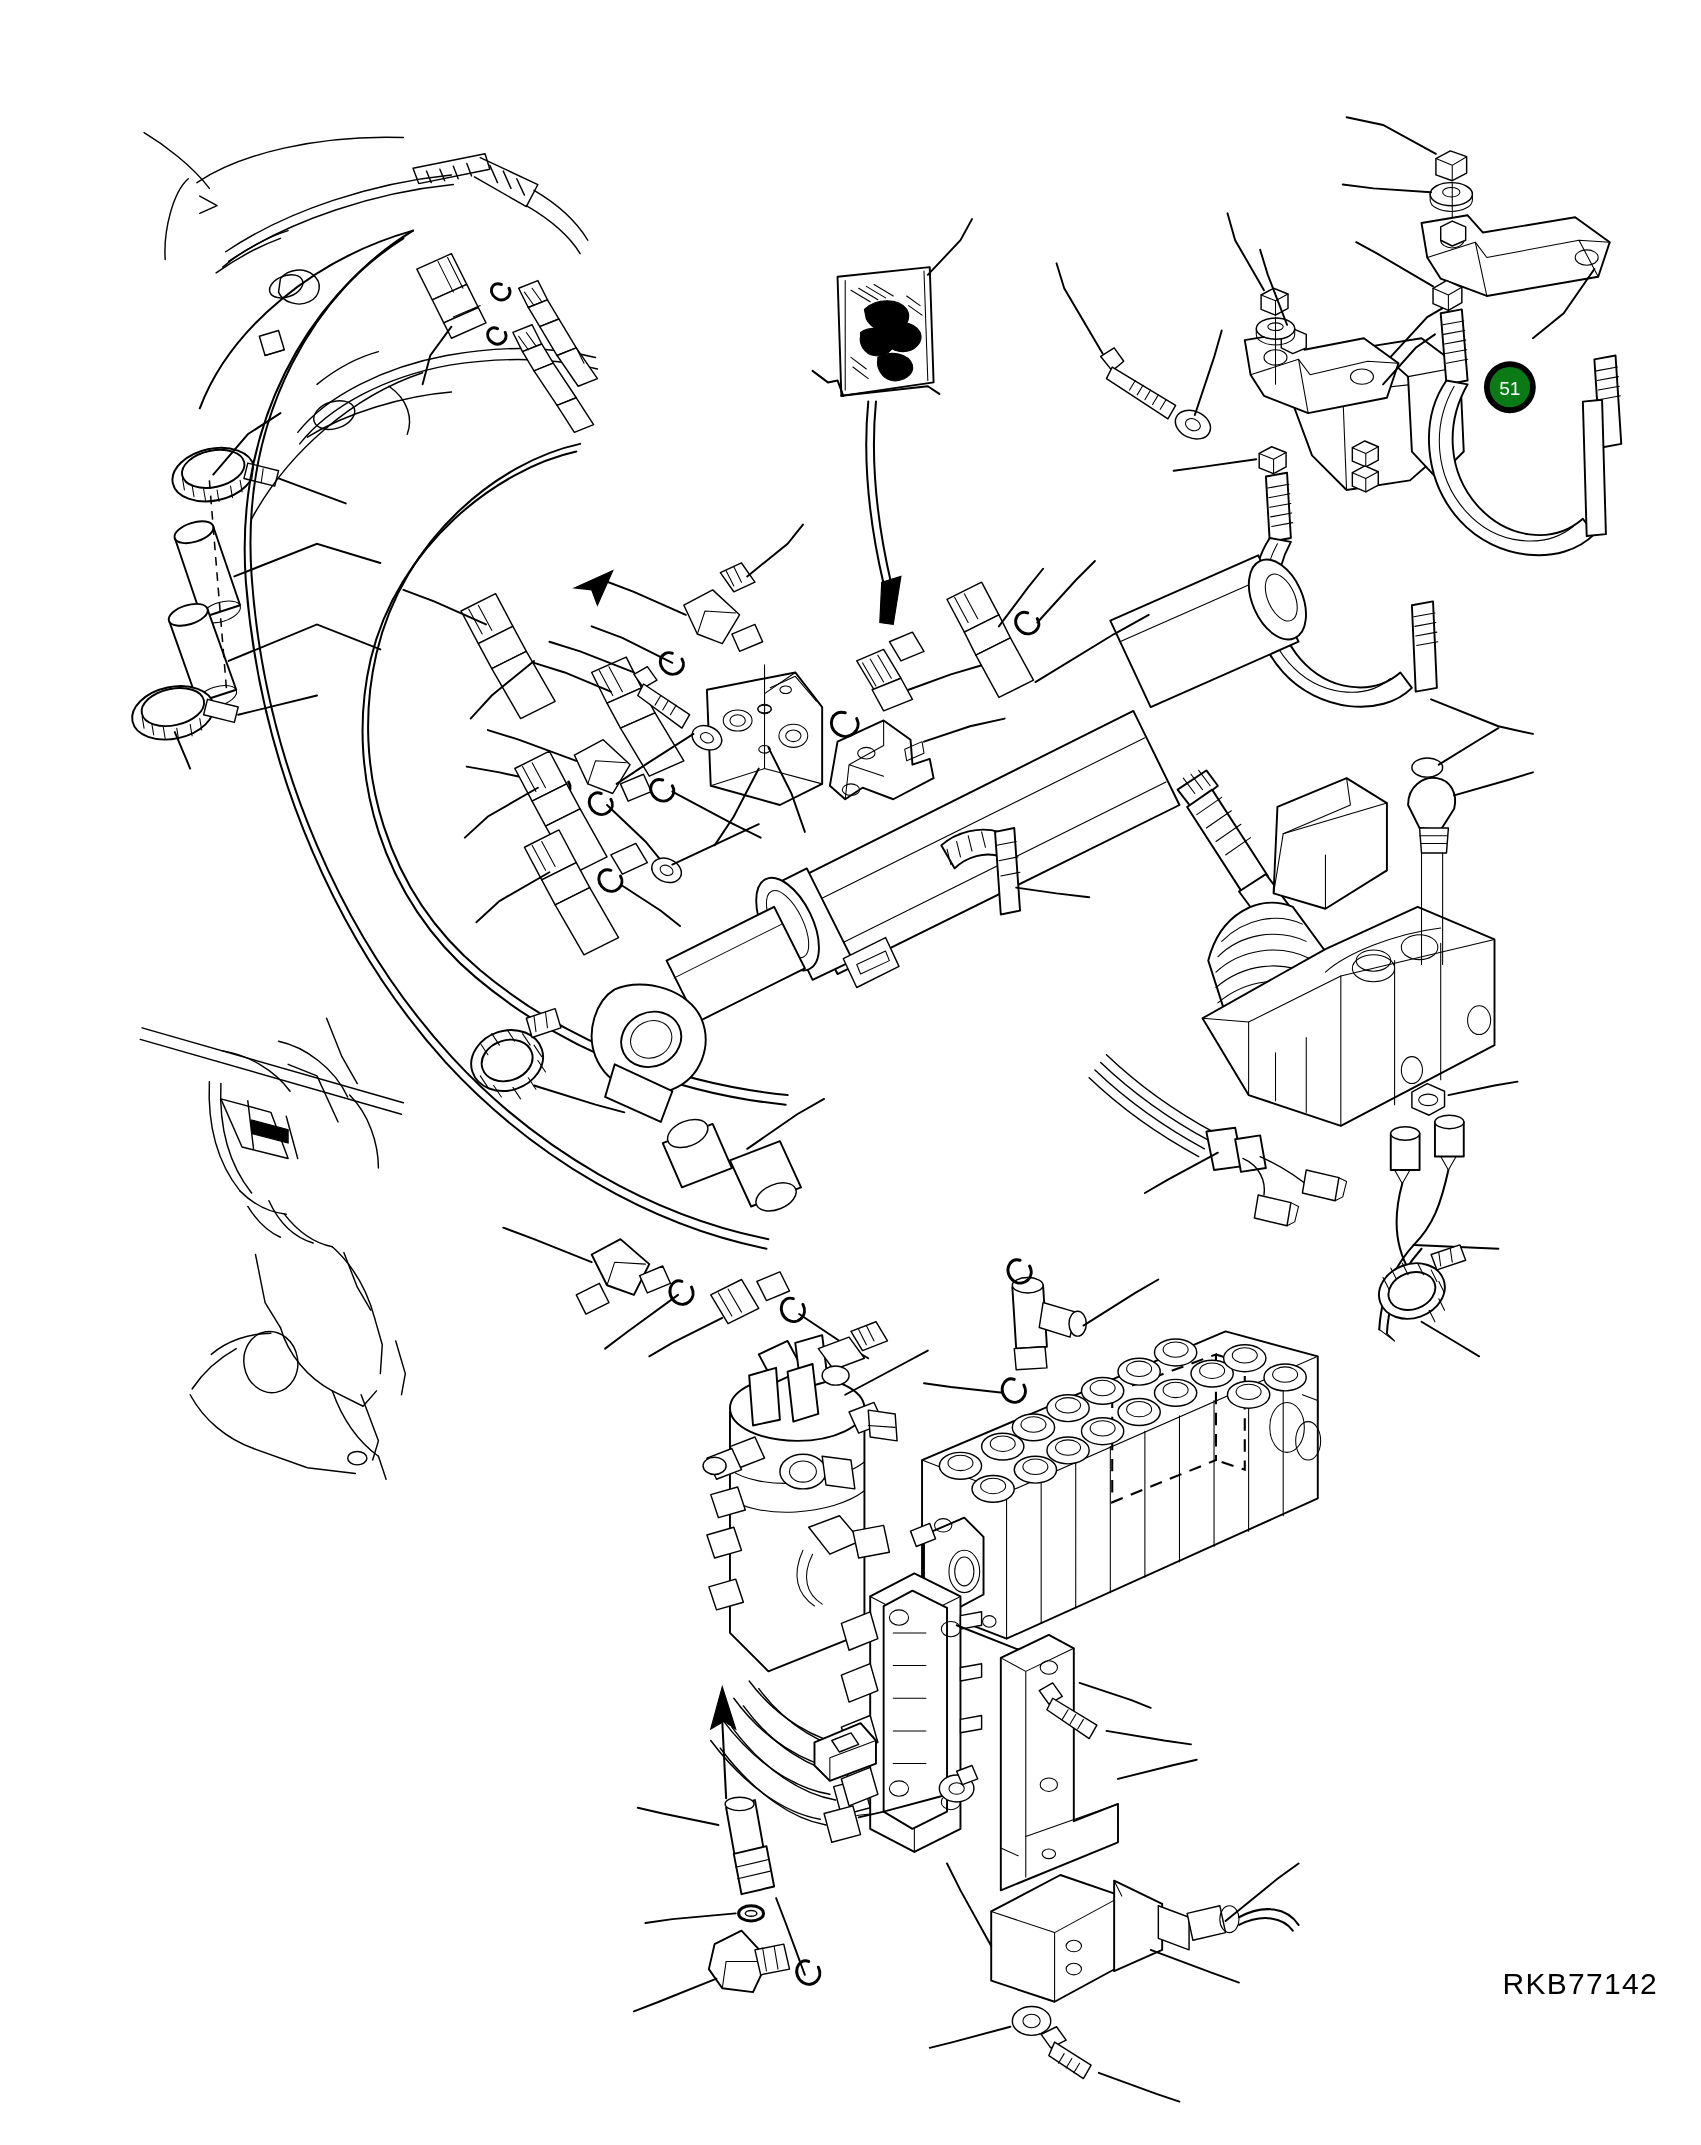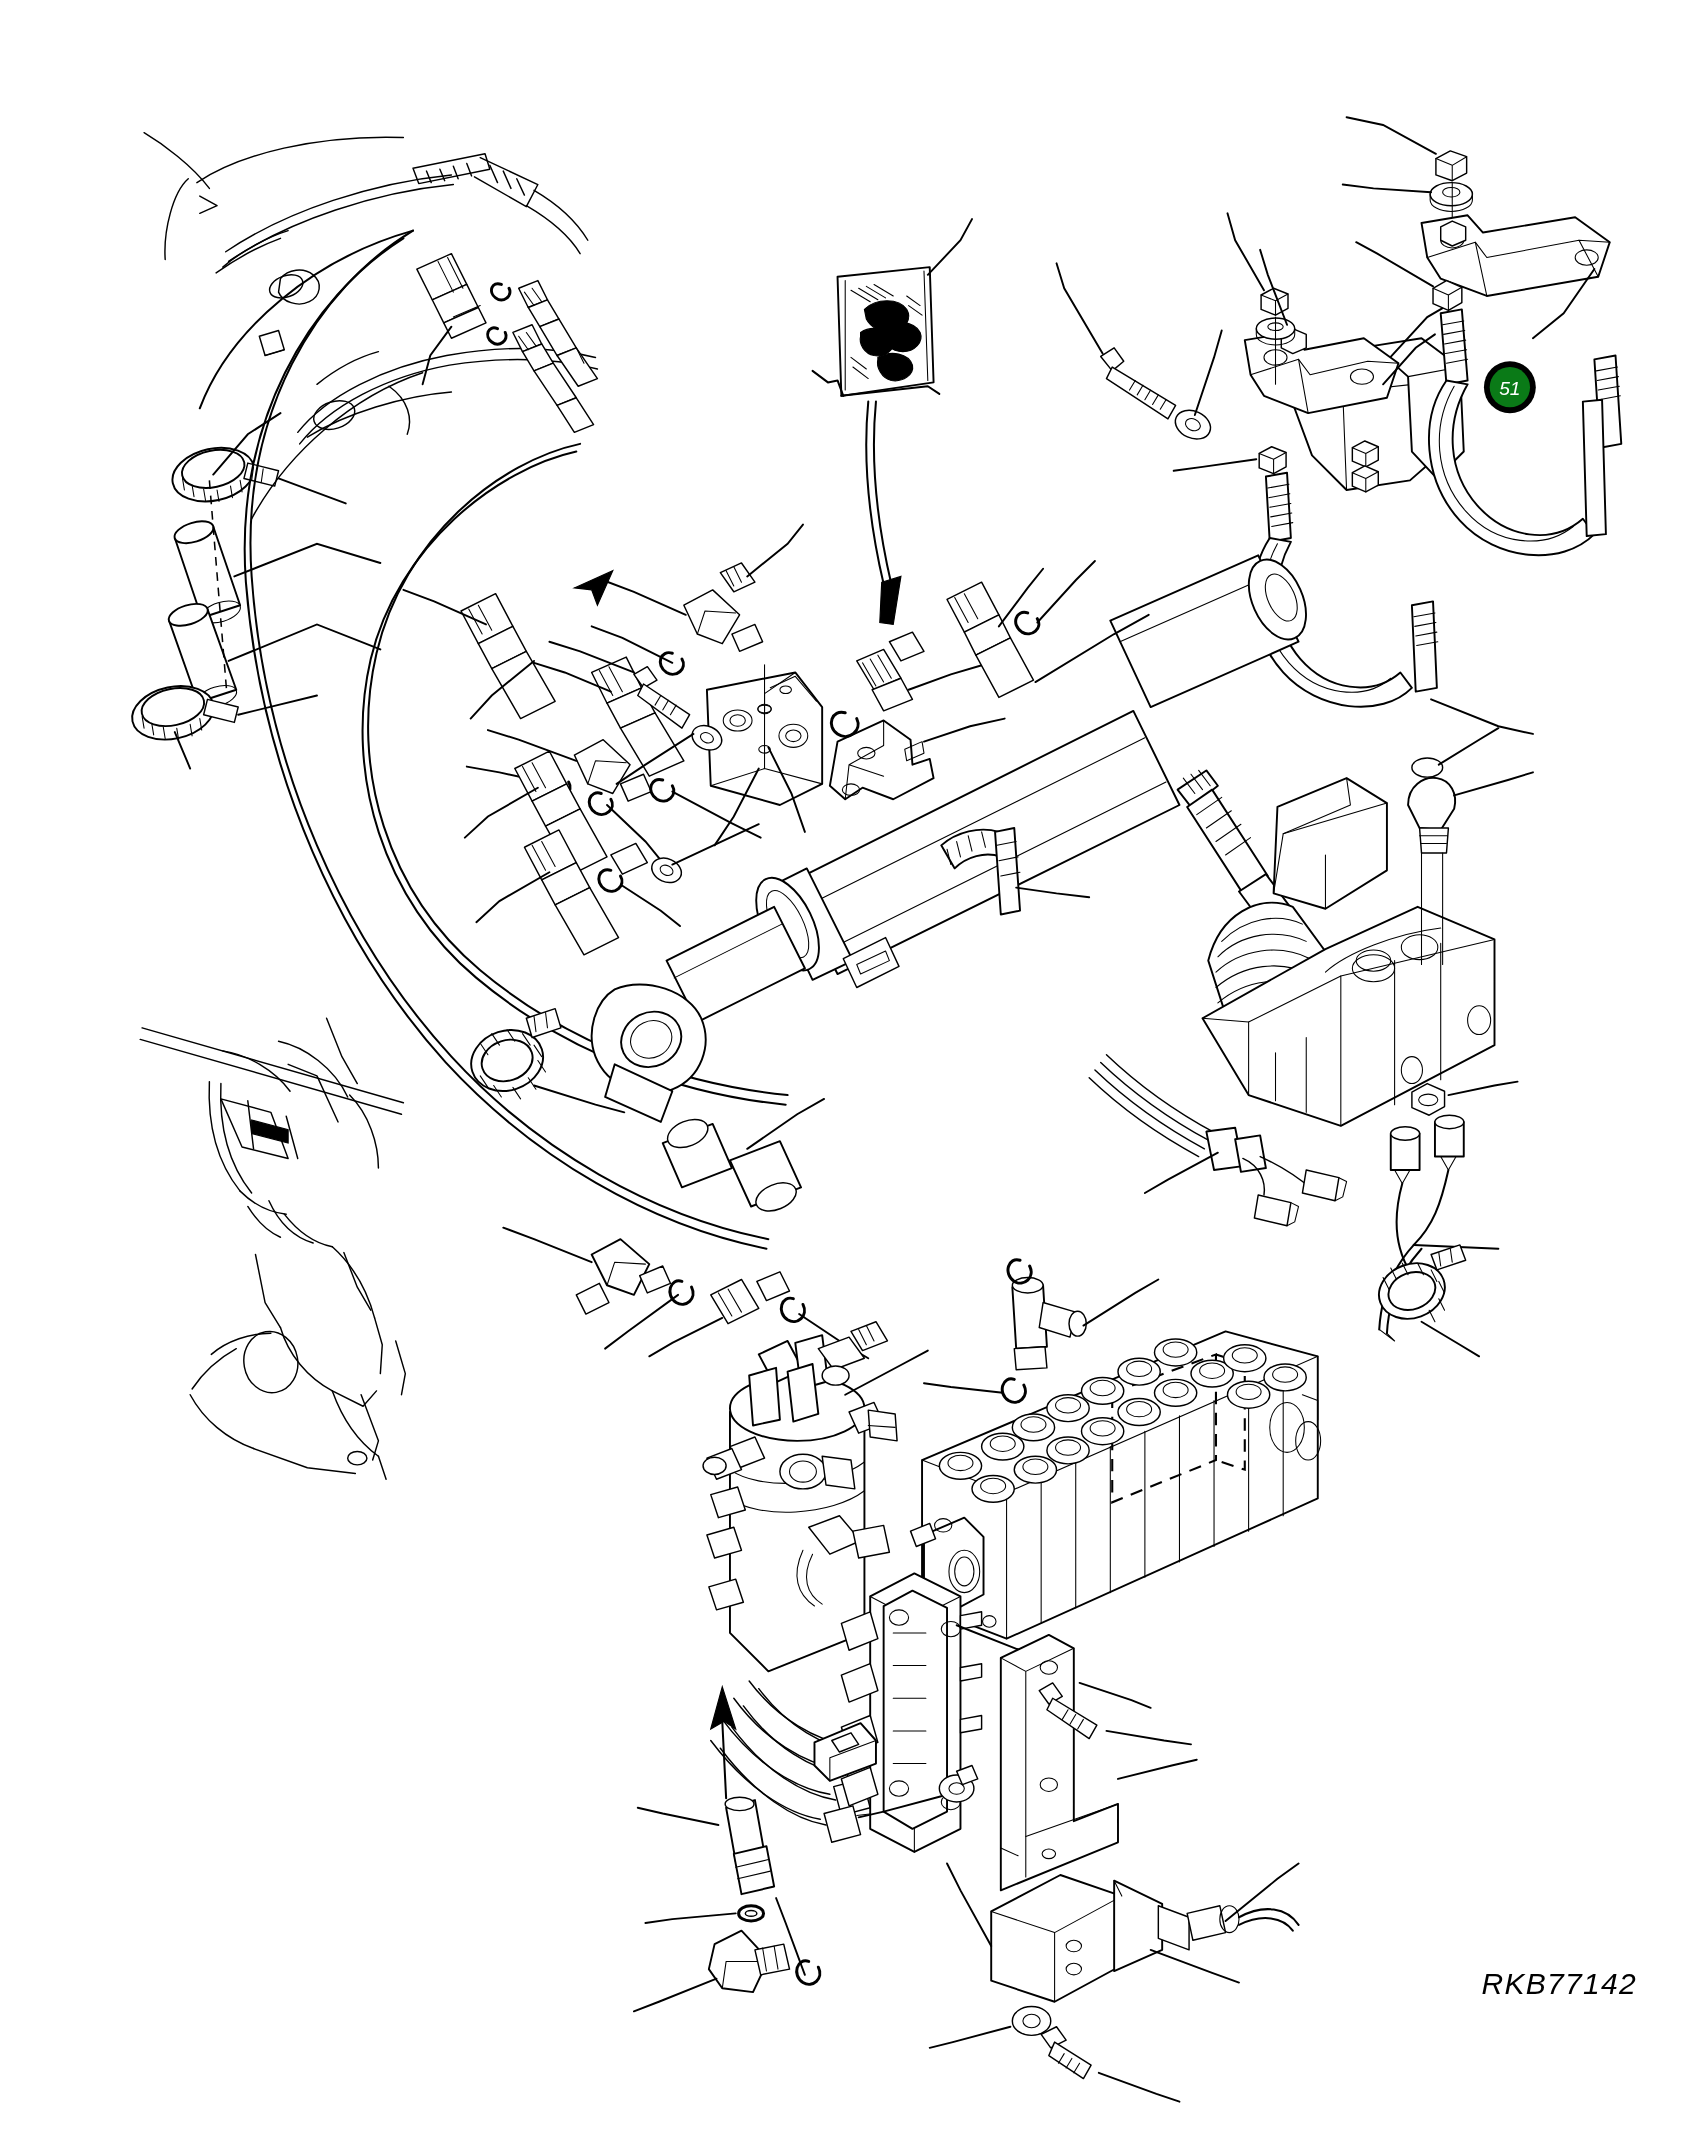--- a/index.html
+++ b/index.html
@@ -1,31 +1,31 @@
 <!DOCTYPE html>
 <html><head>
 <meta charset="utf-8">
 <title>Parts Diagram</title>
 <style>
   html,body{margin:0;padding:0;background:#ffffff;}
   body{width:1701px;height:2145px;font-family:"Liberation Sans",sans-serif;overflow:hidden;position:relative;}
-  #sheet{position:absolute;left:0;top:0;width:1701px;height:2145px;background:#fff;font-style:italic;}
+  #sheet{position:absolute;left:0;top:0;width:1701px;height:2145px;background:#fff;}
   svg#diagram{position:absolute;left:0;top:0;width:1701px;height:2145px;display:block;}
   .ln{fill:none;stroke:#000;stroke-width:2.1;stroke-linecap:round;stroke-linejoin:round;}
   .ln-thin{fill:none;stroke:#000;stroke-width:1.5;stroke-linecap:round;stroke-linejoin:round;}
   .ln-hair{fill:none;stroke:#000;stroke-width:1.1;stroke-linecap:round;stroke-linejoin:round;}
   .ln-bold{fill:none;stroke:#000;stroke-width:3.1;stroke-linecap:round;stroke-linejoin:round;}
   .leader{fill:none;stroke:#000;stroke-width:2.0;stroke-linecap:round;}
   .fillw{fill:#ffffff;stroke:#000;stroke-width:2.0;stroke-linejoin:round;stroke-linecap:round;}
   .fillw-t{fill:#ffffff;stroke:#000;stroke-width:1.5;stroke-linejoin:round;stroke-linecap:round;}
   .fillk{fill:#000000;stroke:#000;stroke-width:1.2;}
   .dash{fill:none;stroke:#000;stroke-width:2.2;stroke-dasharray:13 9;stroke-linecap:butt;}
   .dash-s{fill:none;stroke:#000;stroke-width:1.6;stroke-dasharray:9 7;stroke-linecap:butt;}
   .badgetxt{font-family:"Liberation Sans",sans-serif;font-size:20px;fill:#ffffff;text-anchor:middle;dominant-baseline:central;}
-  #drawing-number{position:absolute;right:64px;bottom:144px;font-size:30px;letter-spacing:1.3px;color:#000;white-space:nowrap;}
+  #drawing-number{position:absolute;right:43px;bottom:144px;font-size:30px;letter-spacing:1.3px;color:#000;white-space:nowrap;}
 </style>
 </head>
 <body>
 
 <div id="sheet">
 
 <svg id="diagram" viewBox="0 0 1771 2233" xmlns="http://www.w3.org/2000/svg">
 
   <g>
     <path class="ln-thin" d="M205 190 C 250 160, 330 140, 420 143"></path>

